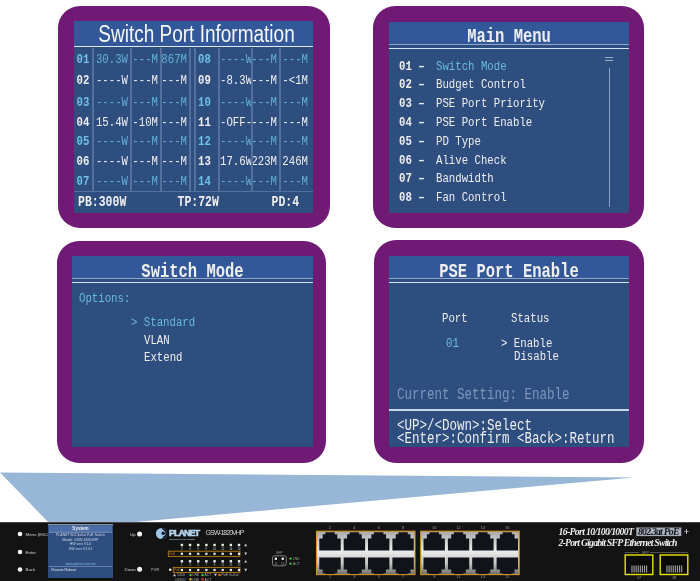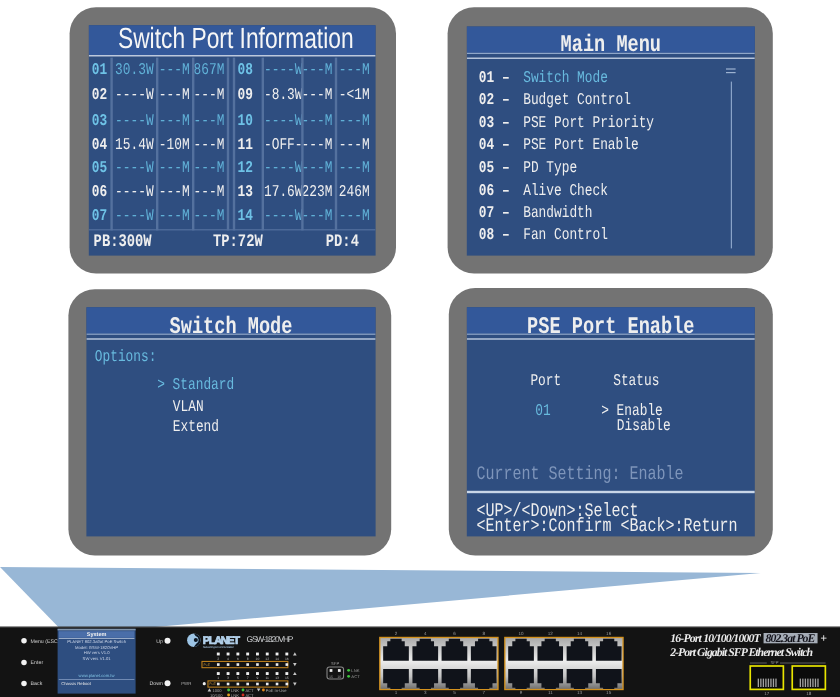--- a/index.html
+++ b/index.html
@@ -1,18 +1,18 @@
 <!DOCTYPE html>
 <html><head>
 <meta charset="utf-8">
 <style>
 * { margin:0; padding:0; box-sizing:border-box; }
 html,body { width:700px; height:581px; background:#fff; overflow:hidden; }
 body { position:relative; font-family:"Liberation Sans",sans-serif; }
-.panel { position:absolute; background:#737373; border-radius:22px;padding-left:34px; }
+.panel { position:absolute; background:#701a75; border-radius:22px;padding-left:34px; }
 .screen { position:absolute; background:#2f4e80; font-family:"Liberation Mono",monospace; font-weight:bold; overflow:hidden; }
 .hdr { position:absolute; left:0; top:0; right:0; background:#33589a; }
 .t { position:absolute; white-space:pre; transform:scaleY(1.28); }
 .cy { color:#68bade; }
 .wh { color:#eeeeee; }
 .dim { color:#7e95ba; }
 .row1 .t { color:#60b0d6; font-weight:normal; }
 .row0 .t { color:#eeeeee; font-weight:normal; }
 .vline { position:absolute; width:1.5px; background:#54719e; }
 .mono11 { font-size:10.7px; }

